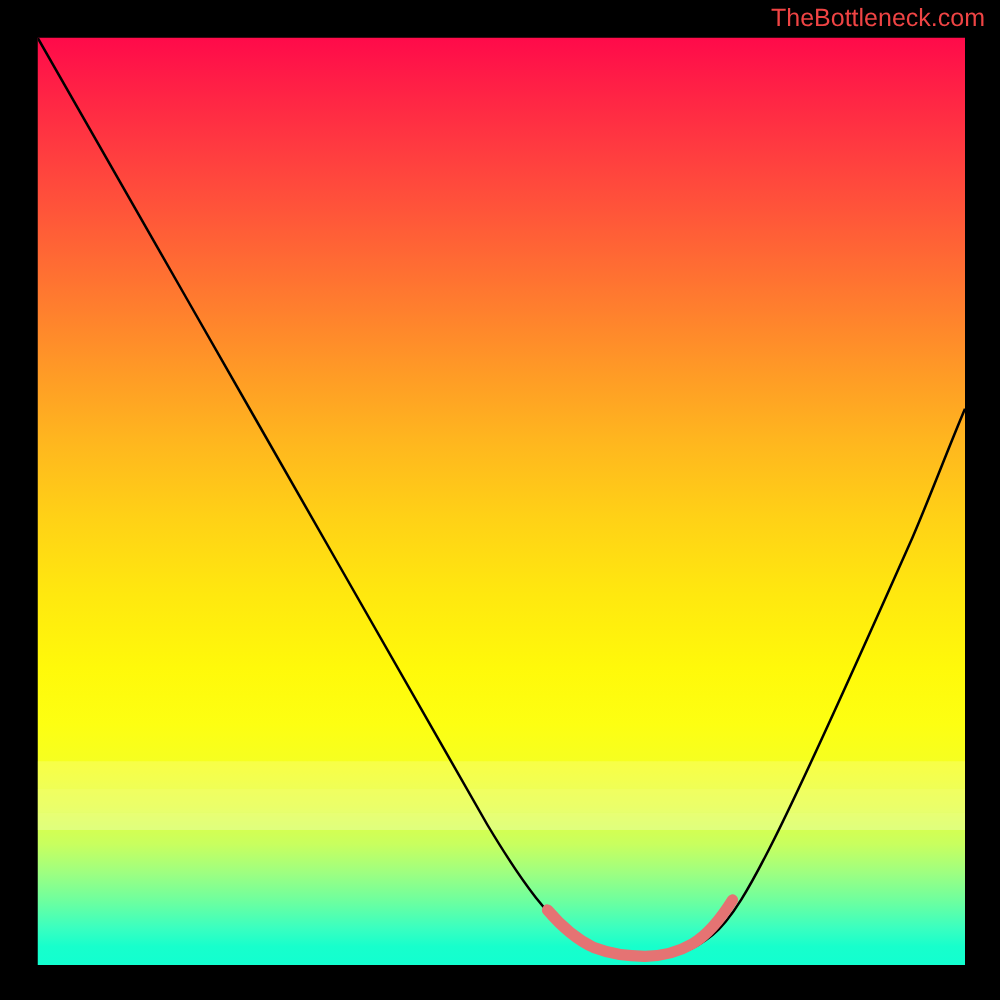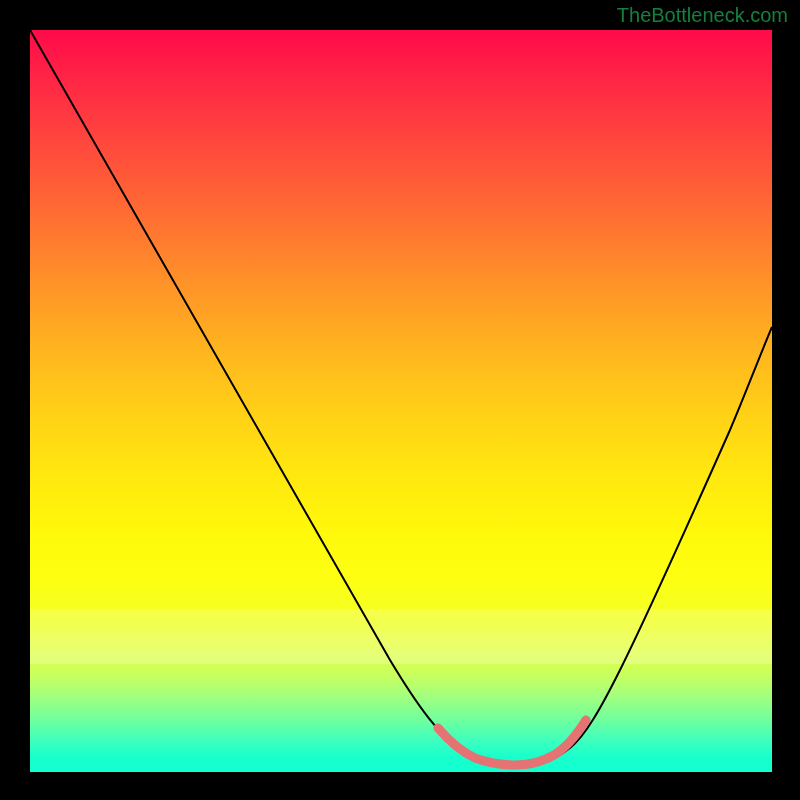--- a/index.html
+++ b/index.html
@@ -8,21 +8,21 @@
     height: 800px;
     background: #000;
     font-family: Arial, sans-serif;
     position: relative;
     overflow: hidden;
   }
   .watermark {
     position: absolute;
     top: 4px;
     right: 12px;
-    color: #15803d;
+    color: #ef4444;
     font-size: 20px;
     font-weight: 500;
     z-index: 10;
   }
   .plot-area {
     position: absolute;
     left: 30px;
     top: 30px;
     width: 742px;
     height: 742px;

